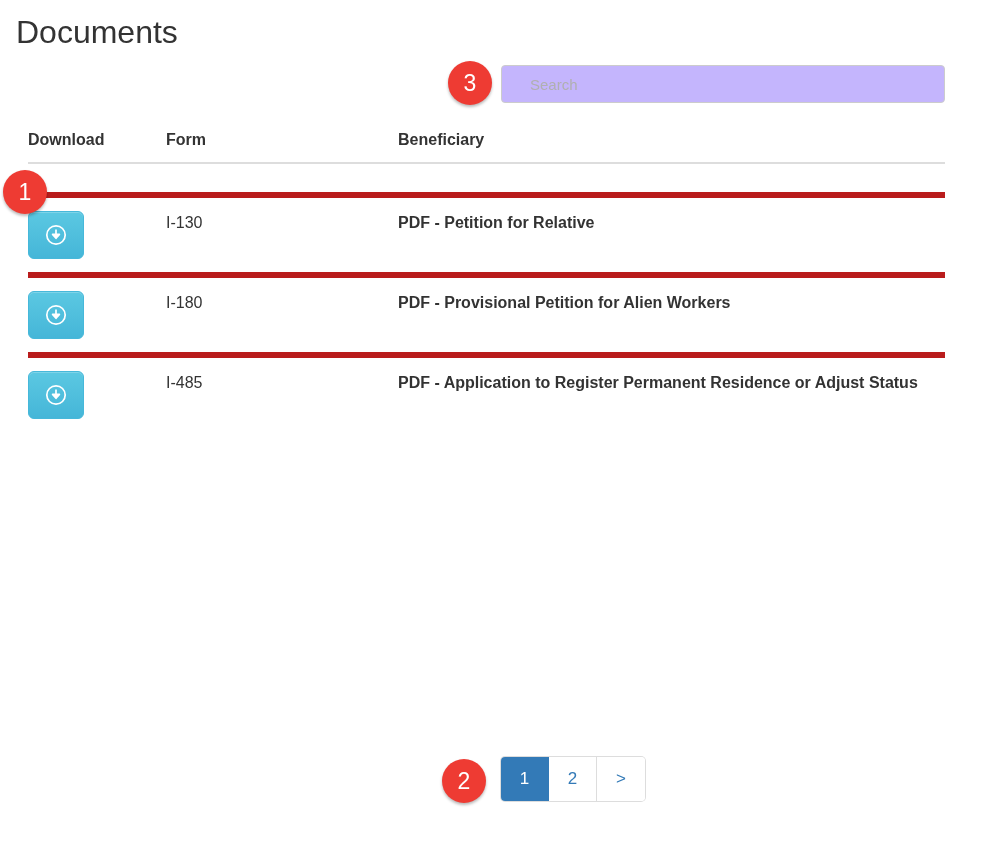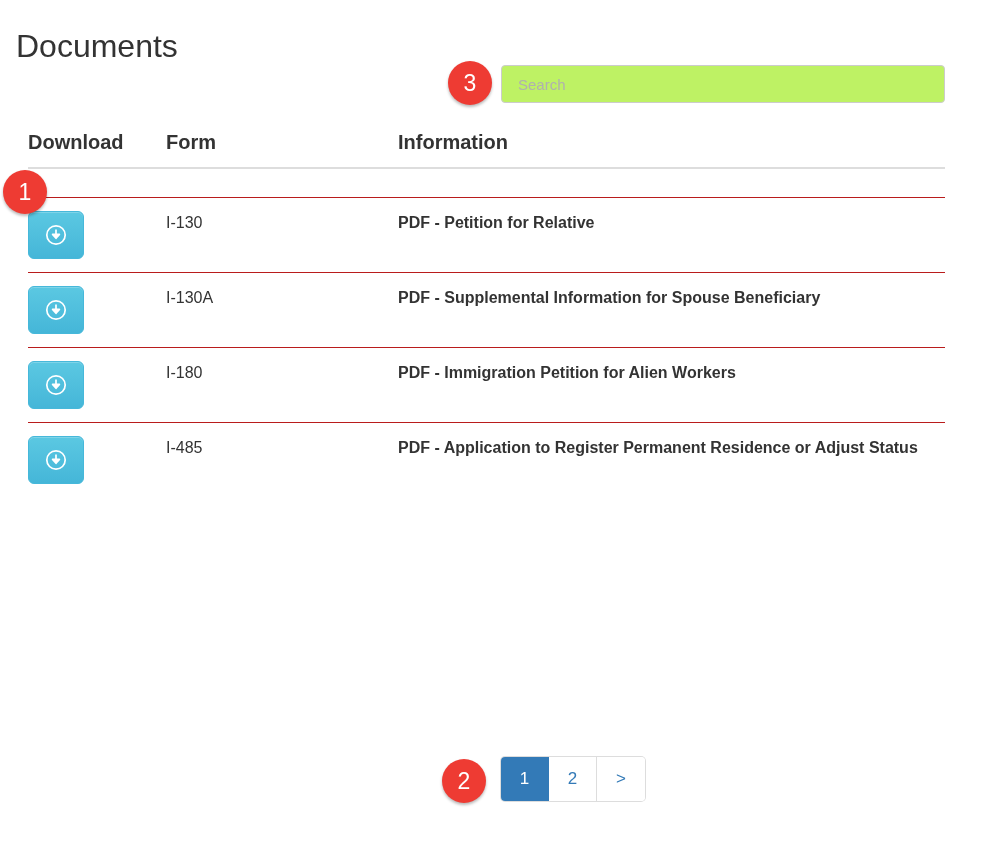--- a/index.html
+++ b/index.html
@@ -13,21 +13,21 @@
     font-family: "Liberation Sans", sans-serif;
     color: #333333;
     position: relative;
     overflow: hidden;
   }
 
   
   .page-title {
     position: absolute;
     left: 16px;
-    top: 26px;
+    top: 12px;
     font-size: 32px;
     font-weight: normal;
     line-height: 40px;
     color: #333333;
     letter-spacing: 0px;
     margin: 0;
   }
 
   
   .search-row {
@@ -39,54 +39,54 @@
   }
   .search-input {
     position: absolute;
     left: 501px;
     top: 2px;
     width: 444px;
     height: 38px;
     box-sizing: border-box;
     border: 1px solid #cccccc;
     border-radius: 4px;
-    background: #bef264;
+    background: #c4b5fd;
     font-family: "Liberation Sans", sans-serif;
     font-size: 15px;
     color: #555555;
-    padding: 0 16px;
+    padding: 0 28px;
     outline: none;
   }
   .search-input::placeholder {
     color: #b0b0b0;
     opacity: 1;
   }
 
   
   .doc-table {
     position: absolute;
     left: 28px;
     top: 131px;
     width: 917px;
     border-collapse: collapse;
     font-size: 16px;
   }
   .doc-table th {
     text-align: left;
     font-weight: bold;
-    font-size: 20px;
+    font-size: 16px;
     color: #333333;
     padding: 0 0 13px 0;
     vertical-align: bottom;
     border-bottom: 2px solid #dddddd;
   }
   .doc-table td {
     padding: 12px 0;
     vertical-align: top;
-    border-top: 1px solid #b91c1c;
+    border-top: 6px solid #b91c1c;
     color: #333333;
     font-size: 16px;
     line-height: 25px;
   }
   .col-download { width: 138px; }
   .col-form     { width: 232px; }
   .col-desc     { width: 547px; }
 
   .empty-row td {
     height: 28px;
@@ -179,21 +179,21 @@
 <table class="doc-table">
   <colgroup>
     <col class="col-download">
       <col class="col-form">
       <col class="col-desc">
   </colgroup>
   <thead>
     <tr>
       <th>Download</th>
       <th>Form</th>
-      <th>Information</th>
+      <th>Beneficiary</th>
     </tr>
   </thead>
   <tbody id="table-body">
     <tr class="empty-row">
       <td></td>
         <td></td>
         <td></td>
     </tr>
   <tr>
         <td class="dl-cell">
@@ -205,32 +205,22 @@
         <td class="row-form">I-130</td>
         <td class="row-desc">PDF - Petition for Relative</td>
       </tr>
       <tr>
         <td class="dl-cell">
           <button class="btn-download"><span><svg width="24" height="24" viewBox="0 0 24 24" aria-hidden="true">
                 <circle cx="12" cy="12" r="9.2" fill="none" stroke="#ffffff" stroke-width="1.7"></circle>
                 <path d="M12 6.6 L12 12.6 M8.6 11.4 L12 15.3 L15.4 11.4 Z" fill="#ffffff" stroke="#ffffff" stroke-width="1.7" stroke-linejoin="round"></path>
               </svg></span></button>
         </td>
-        <td class="row-form">I-130A</td>
-        <td class="row-desc">PDF - Supplemental Information for Spouse Beneficiary</td>
-      </tr>
-      <tr>
-        <td class="dl-cell">
-          <button class="btn-download"><span><svg width="24" height="24" viewBox="0 0 24 24" aria-hidden="true">
-                <circle cx="12" cy="12" r="9.2" fill="none" stroke="#ffffff" stroke-width="1.7"></circle>
-                <path d="M12 6.6 L12 12.6 M8.6 11.4 L12 15.3 L15.4 11.4 Z" fill="#ffffff" stroke="#ffffff" stroke-width="1.7" stroke-linejoin="round"></path>
-              </svg></span></button>
-        </td>
         <td class="row-form">I-180</td>
-        <td class="row-desc">PDF - Immigration Petition for Alien Workers</td>
+        <td class="row-desc">PDF - Provisional Petition for Alien Workers</td>
       </tr>
       <tr>
         <td class="dl-cell">
           <button class="btn-download"><span><svg width="24" height="24" viewBox="0 0 24 24" aria-hidden="true">
                 <circle cx="12" cy="12" r="9.2" fill="none" stroke="#ffffff" stroke-width="1.7"></circle>
                 <path d="M12 6.6 L12 12.6 M8.6 11.4 L12 15.3 L15.4 11.4 Z" fill="#ffffff" stroke="#ffffff" stroke-width="1.7" stroke-linejoin="round"></path>
               </svg></span></button>
         </td>
         <td class="row-form">I-485</td>
         <td class="row-desc">PDF - Application to Register Permanent Residence or Adjust Status</td>

